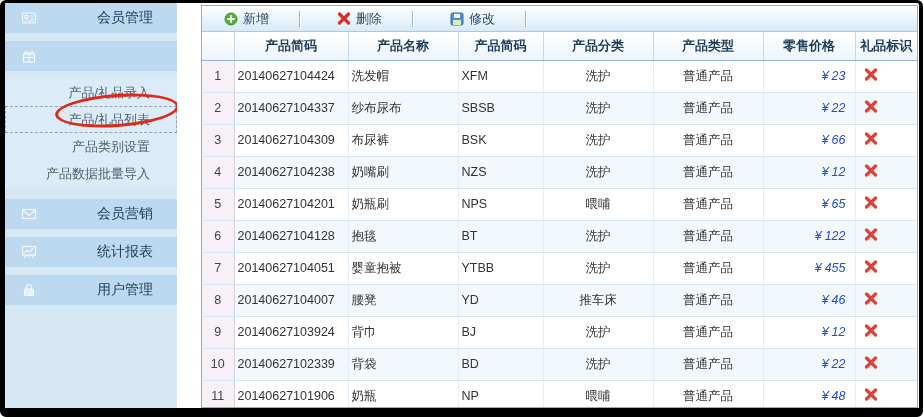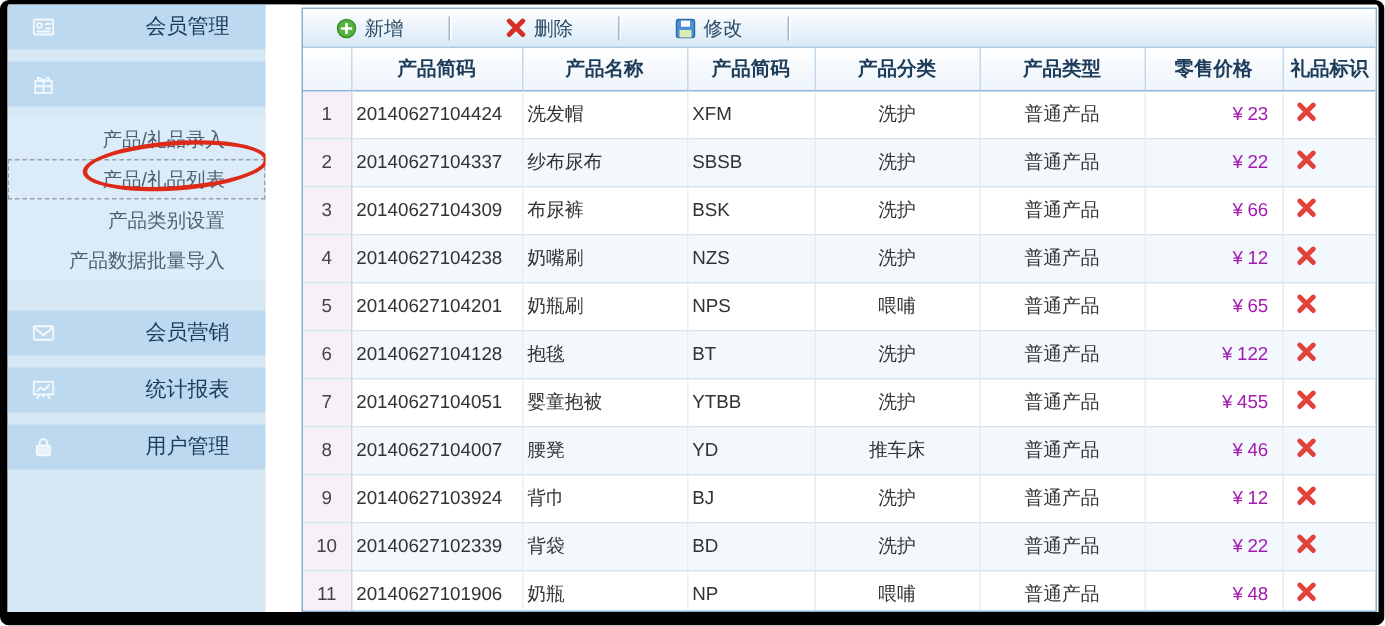--- a/index.html
+++ b/index.html
@@ -36,21 +36,21 @@
   .side-icon { width: 16px; height: 16px; opacity: .85; }
   .side-sub {
     height: 27px;
     display: flex; align-items: center; justify-content: flex-end;
     padding-right: 27px;
     color: #4d5f73; font-size: 13px;
     background: #dcebf8;
     cursor: pointer;
   }
   .side-sub.selected { outline: 1px dashed #98a2ac; outline-offset: -1px; padding-left: 39px; }
-  .submenu { margin-bottom: 20px; }
+  .submenu { margin-bottom: 12px; }
   .red-ellipse {
     position: absolute;
     left: 50px; top: 91px;
     width: 124px; height: 33px;
     border: 3px solid #dd2917;
     border-radius: 50%;
     transform: rotate(-4deg);
     pointer-events: none;
     z-index: 5;
   }
@@ -104,21 +104,21 @@
   }
   td:first-child { border-left: none; }
   tbody tr:nth-child(even) td { background: #f3f8fd; }
   td.num {
     background: #f7f0f6 !important;
     text-align: center; color: #444;
     border-right: 1px solid #ddd0dd;
   }
   td.code, td.name, td.short { text-align: left; padding-left: 3px; }
   td.cat, td.type { text-align: center; }
-  td.price { text-align: right; color: #a21caf; padding-right: 9px; }
+  td.price { text-align: right; color: #1d4ed8; padding-right: 9px; font-style: italic; }
   td.price .cur { margin-right: 3px; }
   td.gift { padding-left: 8px; }
   .xmark { display: inline-block; width: 14px; height: 13px; cursor: pointer; }
 </style>
 </head>
 <body>
 
 <div class="frame">
 
   <div class="sidebar">

